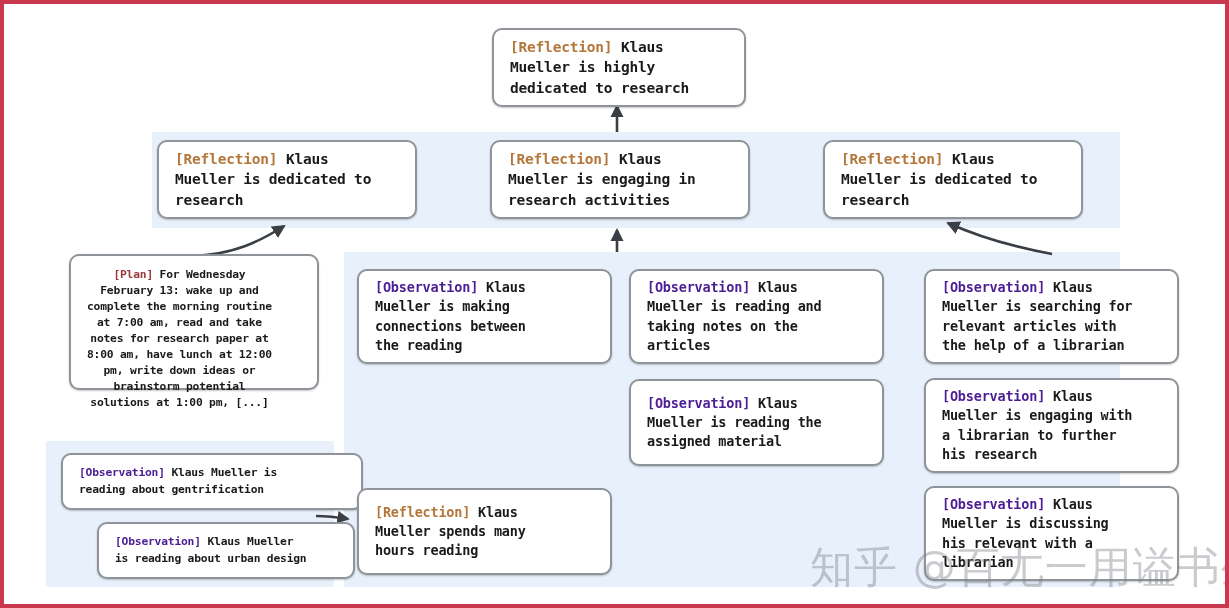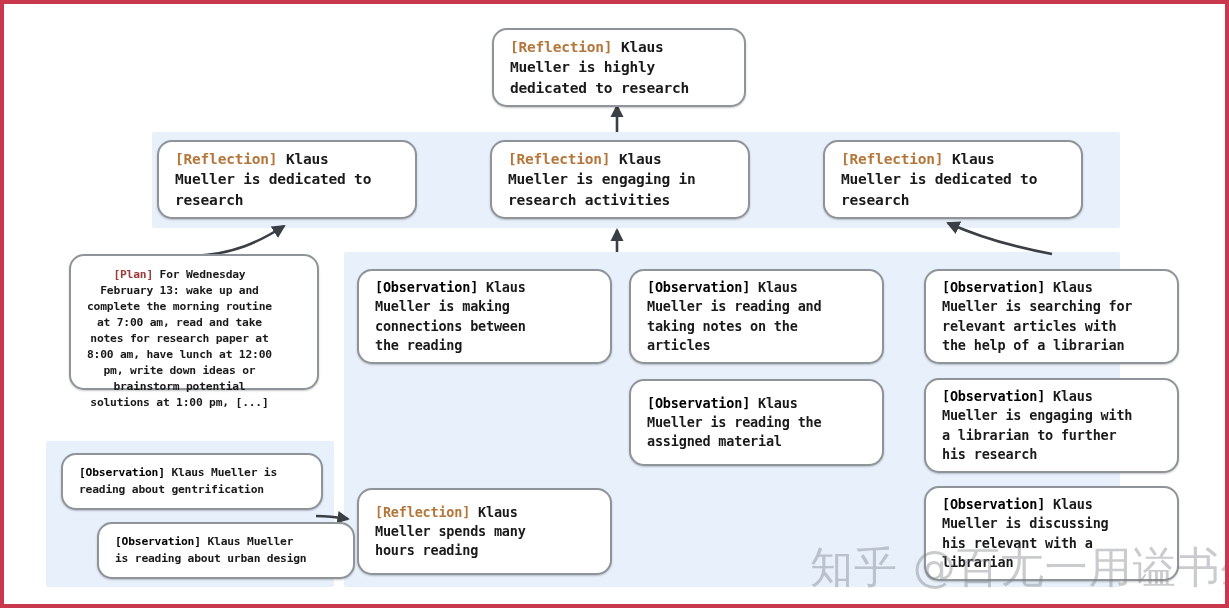--- a/index.html
+++ b/index.html
@@ -20,36 +20,36 @@
   .panel {
     position: absolute;
     background: #e8f0fb;
     border-radius: 2px;
   }
   
   .node {
     position: absolute;
     background: #ffffff;
     border: 2.5px solid #8e9499;
-    border-radius: 15px;
+    border-radius: 10px;
     box-shadow: 0 1px 2px rgba(0,0,0,0.22);
     display: flex;
     align-items: center;
     padding: 8px 12px 8px 16px;
   }
   .node .txt {
     font-family: "DejaVu Sans Mono", "Liberation Mono", monospace;
     font-weight: bold;
     color: #1a1a1a;
     line-height: 1.42;
     letter-spacing: -0.2px;
     white-space: pre-wrap;
   }
   .tag-reflection { color: #b5763a; font-weight: bold; }
-  .tag-observation { color: #000000; font-weight: bold; text-align: center; }
+  .tag-observation { color: #4c1d95; font-weight: bold; text-align: center; }
   .tag-plan { color: #9c3a3a; font-weight: bold; }
 
   .fs14 .txt { font-size: 14.5px; }
   .fs13 .txt { font-size: 13.5px; }
   .fs11 .txt { font-size: 11.3px; line-height: 1.42; }
 
   svg.edges {
     position: absolute;
     left: 0; top: 0;
     width: 1229px; height: 608px;
@@ -123,21 +123,21 @@
 February 13: wake up and
 complete the morning routine
 at 7:00 am, read and take
 notes for research paper at
 8:00 am, have lunch at 12:00
 pm, write down ideas or
 brainstorm potential
 solutions at 1:00 pm, [...]</span></div>
   </div>
 
-  <div class="node fs11" style="left:57px; top:449px; width:262px; height:57px;">
+  <div class="node fs11" style="left:57px; top:449px; width:302px; height:57px;">
     <div class="txt"><span class="tag-observation">[Observation]</span><span> Klaus Mueller is
 reading about gentrification</span></div>
   </div>
 
   <div class="node fs11" style="left:57px; top:518px; width:258px; height:57px;margin-left:36px;">
     <div class="txt"><span class="tag-observation">[Observation]</span><span> Klaus Mueller
 is reading about urban design</span></div>
   </div>
 
   <div class="node fs13" style="left:353px; top:265px; width:255px; height:95px;">

